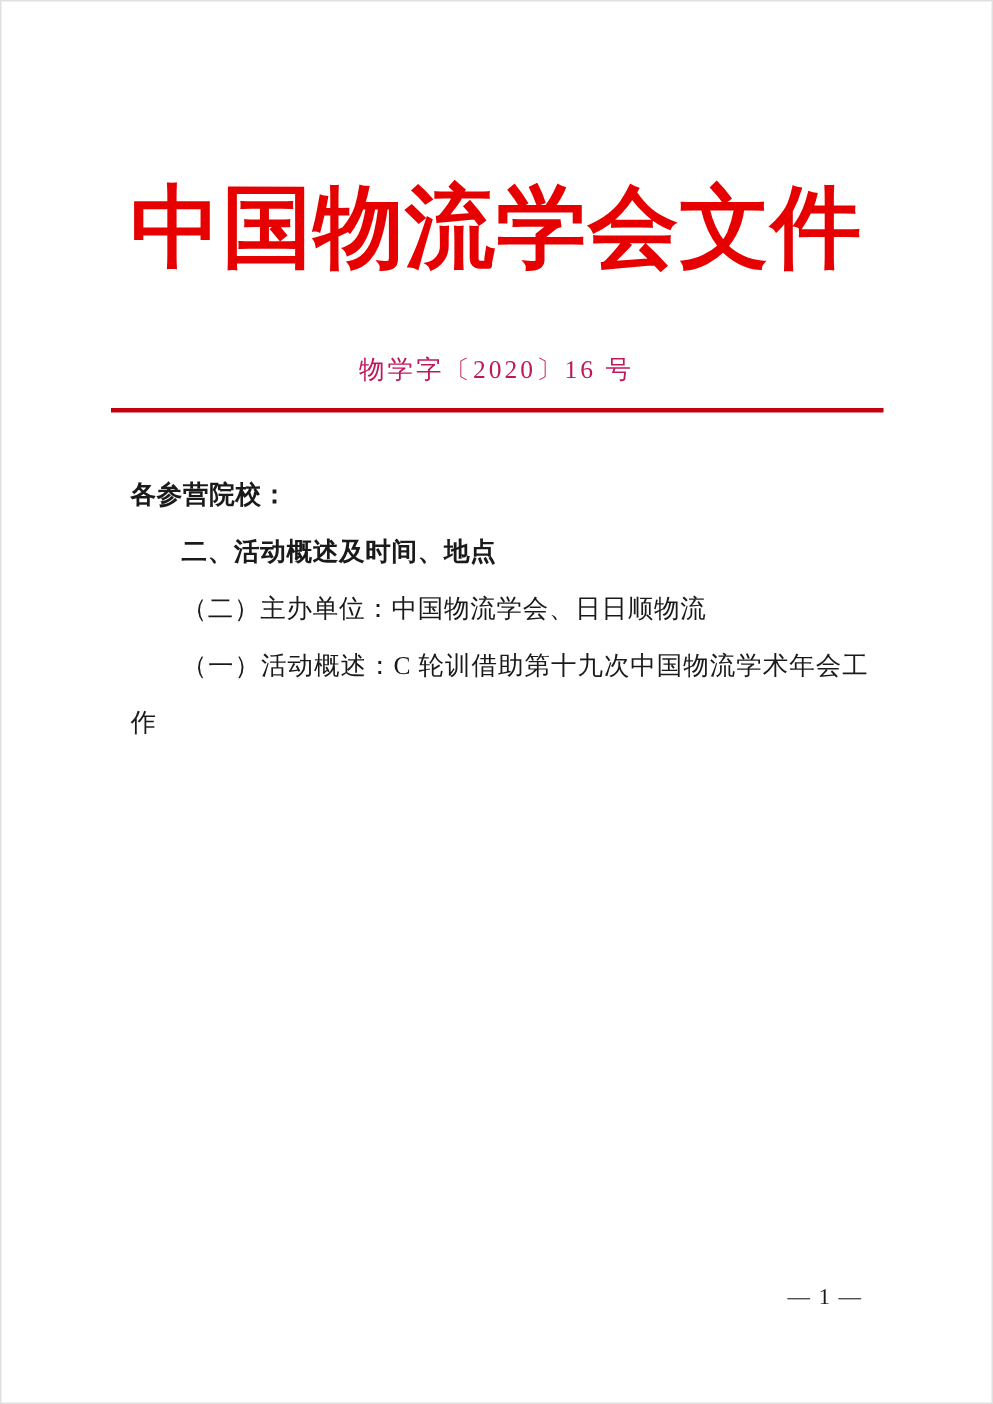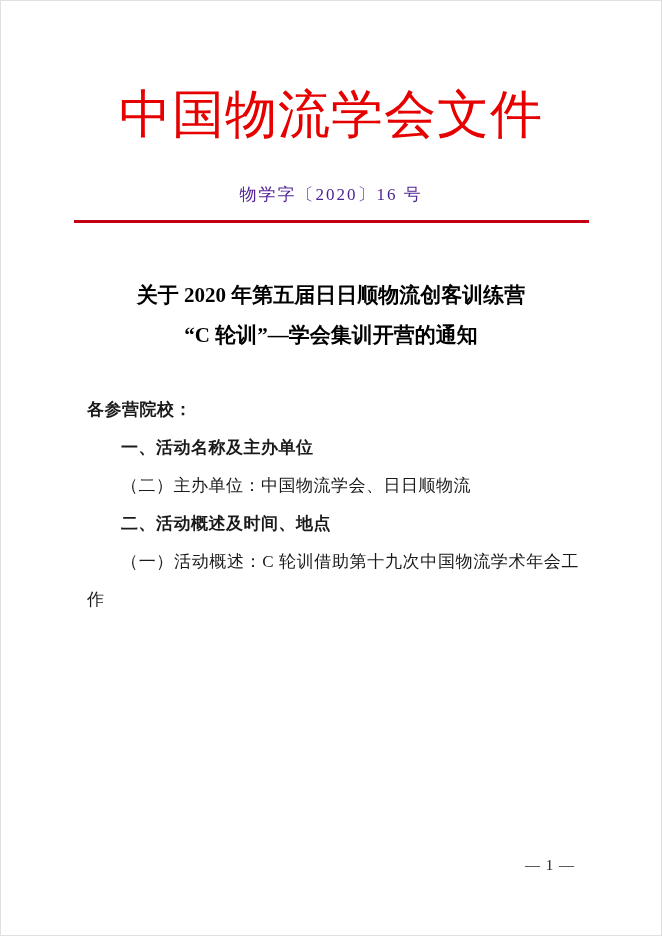--- a/index.html
+++ b/index.html
@@ -9,34 +9,34 @@
     height: 936px;
     margin: 0 auto;
     background: #ffffff;
     position: relative;
     overflow: hidden;
     font-family: "Liberation Serif", "DejaVu Serif", serif;
     color: #111111;
     border: 1px solid #e0e0e0;
   }
   .org-title {
-    padding-top: 80px;
+    padding-top: 112px;
     text-align: center;
-    font-size: 52px;
-    font-weight: 400;
+    font-size: 60px;
+    font-weight: 700;
     color: #e60000;
     letter-spacing: 1px;
     line-height: 1.3;
   }
   .doc-number {
-    margin-top: 34px;
+    margin-top: 44px;
     text-align: center;
     font-size: 17px;
     letter-spacing: 2px;
-    color: #4c1d95;
+    color: #be185d;
   }
   .red-rule {
     margin: 14px auto 0 auto;
     width: 515px;
     height: 3px;
     background: #c3000f;
   }
   .doc-title {
     margin-top: 52px;
     text-align: center;
@@ -70,28 +70,23 @@
 <body>
 
 <div class="page">
 
   <div class="org-title">中国物流学会文件</div>
 
   <div class="doc-number">物学字〔2020〕16 号</div>
 
   <div class="red-rule"></div>
 
-  <div class="doc-title">
-    <div>关于 2020 年第五届日日顺物流创客训练营</div>
-    <div>“C 轮训”—学会集训开营的通知</div>
-  </div>
 
   <div class="body-block">
     <p class="salutation">各参营院校：</p>
-    <p class="para heading">一、活动名称及主办单位</p>
+    <p class="para heading">二、活动概述及时间、地点</p>
     <p class="para">（二）主办单位：中国物流学会、日日顺物流</p>
-    <p class="para heading">二、活动概述及时间、地点</p>
     <p class="para">（一）活动概述：C 轮训借助第十九次中国物流学术年会工作</p>
   </div>
 
   <div class="page-number">— 1 —</div>
 
 </div>
 
 </body></html>

